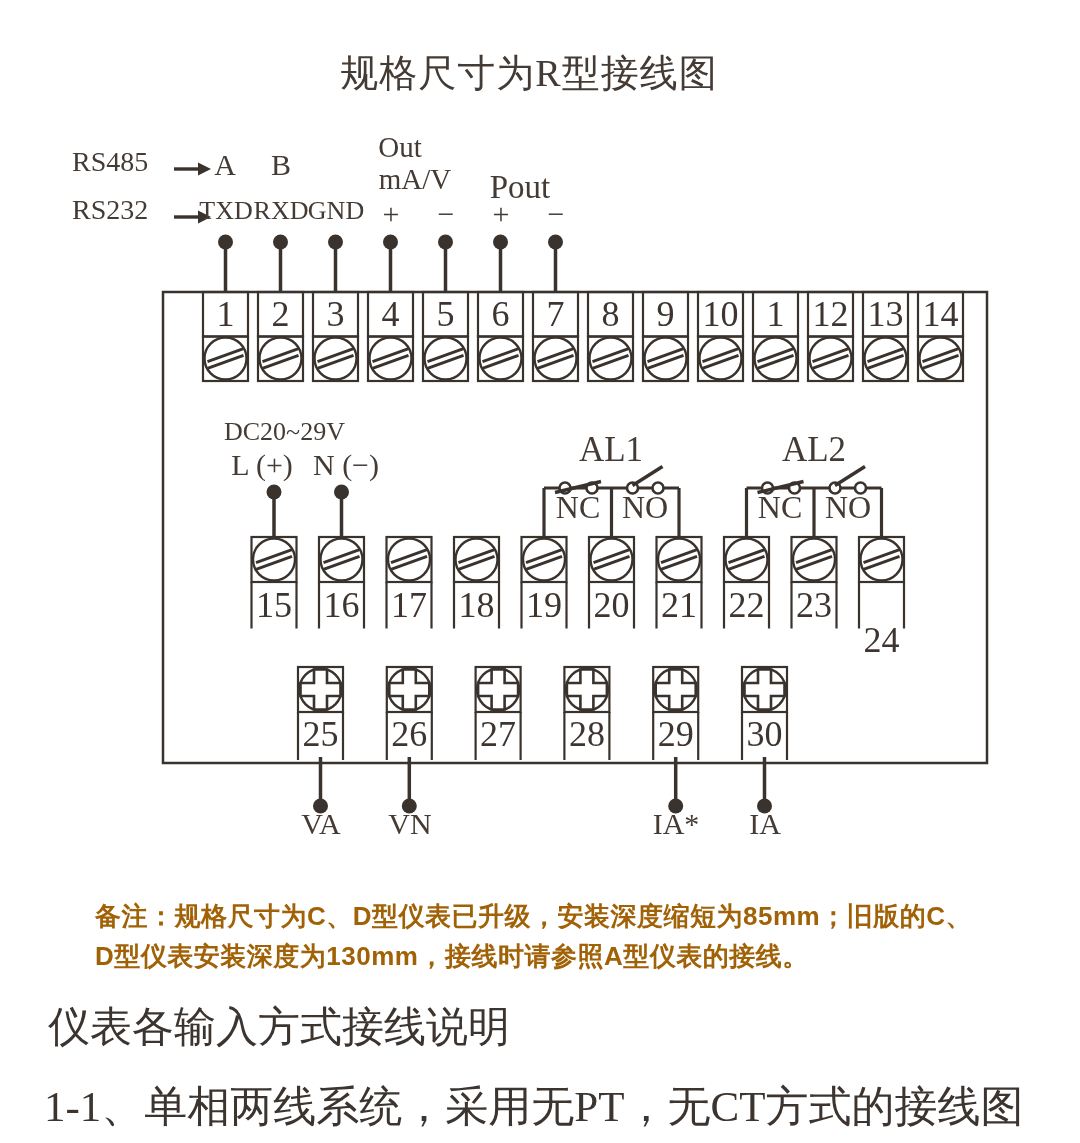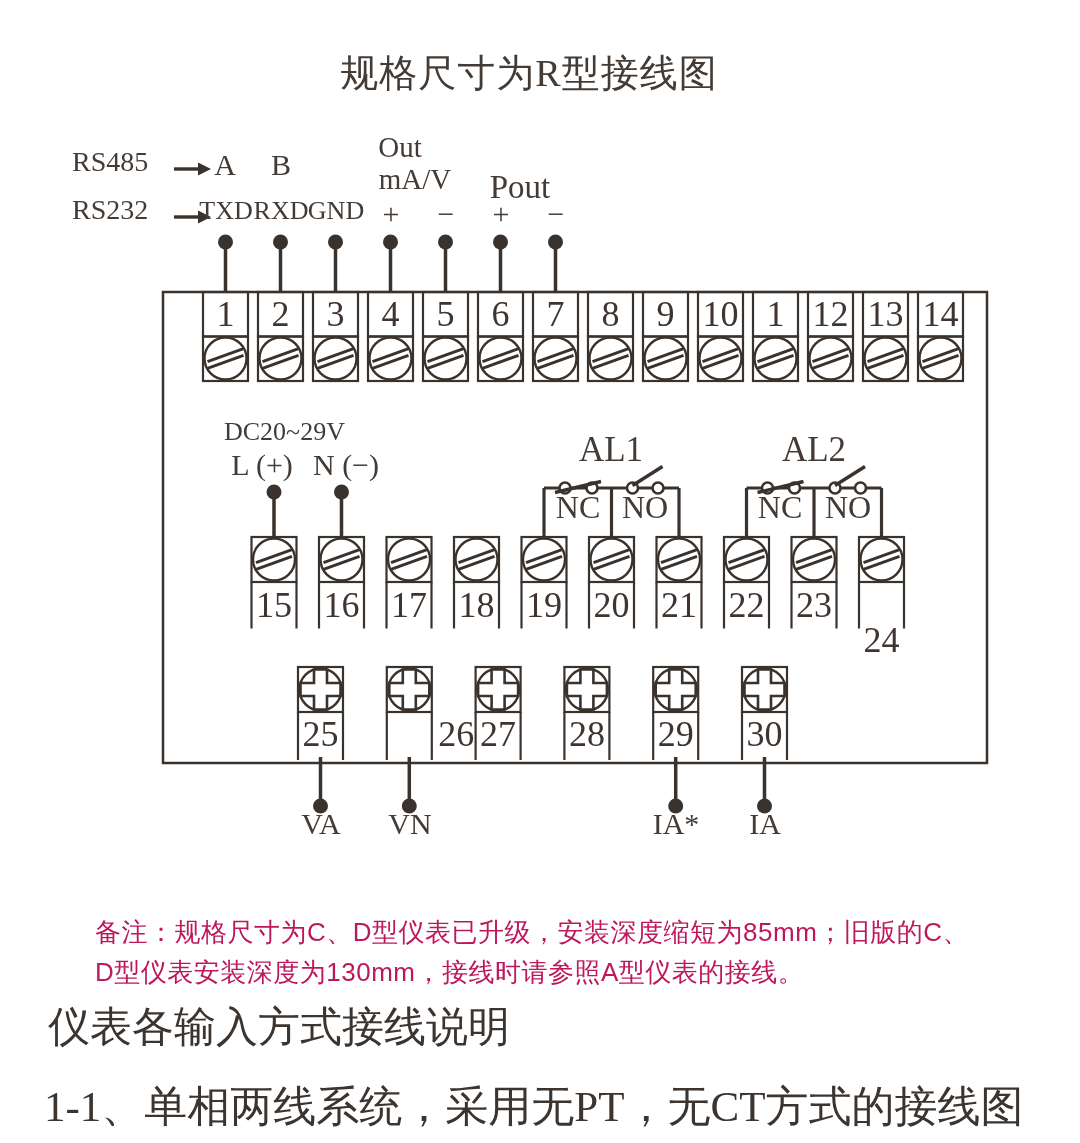--- a/index.html
+++ b/index.html
@@ -28,21 +28,21 @@
   .nminus{left:346px;top:450px;font-size:30px;}
   .al{top:432px;font-size:35px;text-align:center;}
   .al1{left:611px;} .al2{left:814px;}
   .ncno{top:491px;font-size:32px;}
   .nc1{left:578px;} .no1{left:645px;} .nc2{left:780px;} .no2{left:848px;}
   .bot{top:809px;font-size:30px;}
   .va{left:321px;} .vn{left:410px;} .iastar{left:676px;} .ia{left:765px;}
   .tnum{position:absolute;width:45px;text-align:center;font-size:36px;color:#3e3530;
         font-family:"Liberation Serif","DejaVu Serif",serif;}
   .note-line{position:absolute;left:95px;font-family:"Liberation Sans","DejaVu Sans",sans-serif;
-        font-weight:400;font-size:26px;color:#be185d;line-height:1;letter-spacing:0.5px;margin-top:16px;}
+        font-weight:700;font-size:26px;color:#a16207;line-height:1;letter-spacing:0.5px;}
   .nl1{top:903px;} .nl2{top:943px;}
   .h-section{position:absolute;left:48px;top:1006px;font-size:42px;color:#3c342f;line-height:1;}
   .h-sub{position:absolute;left:44px;top:1085px;font-size:43px;color:#3c342f;line-height:1;}
 </style>
 </head>
 <body>
 
 <div class="stage">
   <div id="diagram">
     <svg id="wires" width="1080" height="900" viewBox="0 0 1080 900">
@@ -391,21 +391,21 @@
       <div class="tnum" style="left: 319px; top: 582px; height: 46px; line-height: 46px;">16</div>
       <div class="tnum" style="left: 386.5px; top: 582px; height: 46px; line-height: 46px;">17</div>
       <div class="tnum" style="left: 454px; top: 582px; height: 46px; line-height: 46px;">18</div>
       <div class="tnum" style="left: 521.5px; top: 582px; height: 46px; line-height: 46px;">19</div>
       <div class="tnum" style="left: 589px; top: 582px; height: 46px; line-height: 46px;">20</div>
       <div class="tnum" style="left: 656.5px; top: 582px; height: 46px; line-height: 46px;">21</div>
       <div class="tnum" style="left: 724px; top: 582px; height: 46px; line-height: 46px;">22</div>
       <div class="tnum" style="left: 791.5px; top: 582px; height: 46px; line-height: 46px;">23</div>
       <div class="tnum" style="left: 859px; top: 617px; height: 46px; line-height: 46px;">24</div>
       <div class="tnum" style="left: 298px; top: 712px; height: 45px; line-height: 45px;">25</div>
-      <div class="tnum" style="left: 386.8px; top: 712px; height: 45px; line-height: 45px; margin-left: 47px;">26</div>
+      <div class="tnum" style="left: 386.8px; top: 712px; height: 45px; line-height: 45px;">26</div>
       <div class="tnum" style="left: 475.6px; top: 712px; height: 45px; line-height: 45px;">27</div>
       <div class="tnum" style="left: 564.4px; top: 712px; height: 45px; line-height: 45px;">28</div>
       <div class="tnum" style="left: 653.2px; top: 712px; height: 45px; line-height: 45px;">29</div>
       <div class="tnum" style="left: 742px; top: 712px; height: 45px; line-height: 45px;">30</div>
     </div>
 
   <div class="note-line nl1">备注：规格尺寸为C、D型仪表已升级，安装深度缩短为85mm；旧版的C、</div>
   <div class="note-line nl2">D型仪表安装深度为130mm，接线时请参照A型仪表的接线。</div>
   <div class="h-section">仪表各输入方式接线说明</div>
   <div class="h-sub">1-1、单相两线系统，采用无PT，无CT方式的接线图</div>

